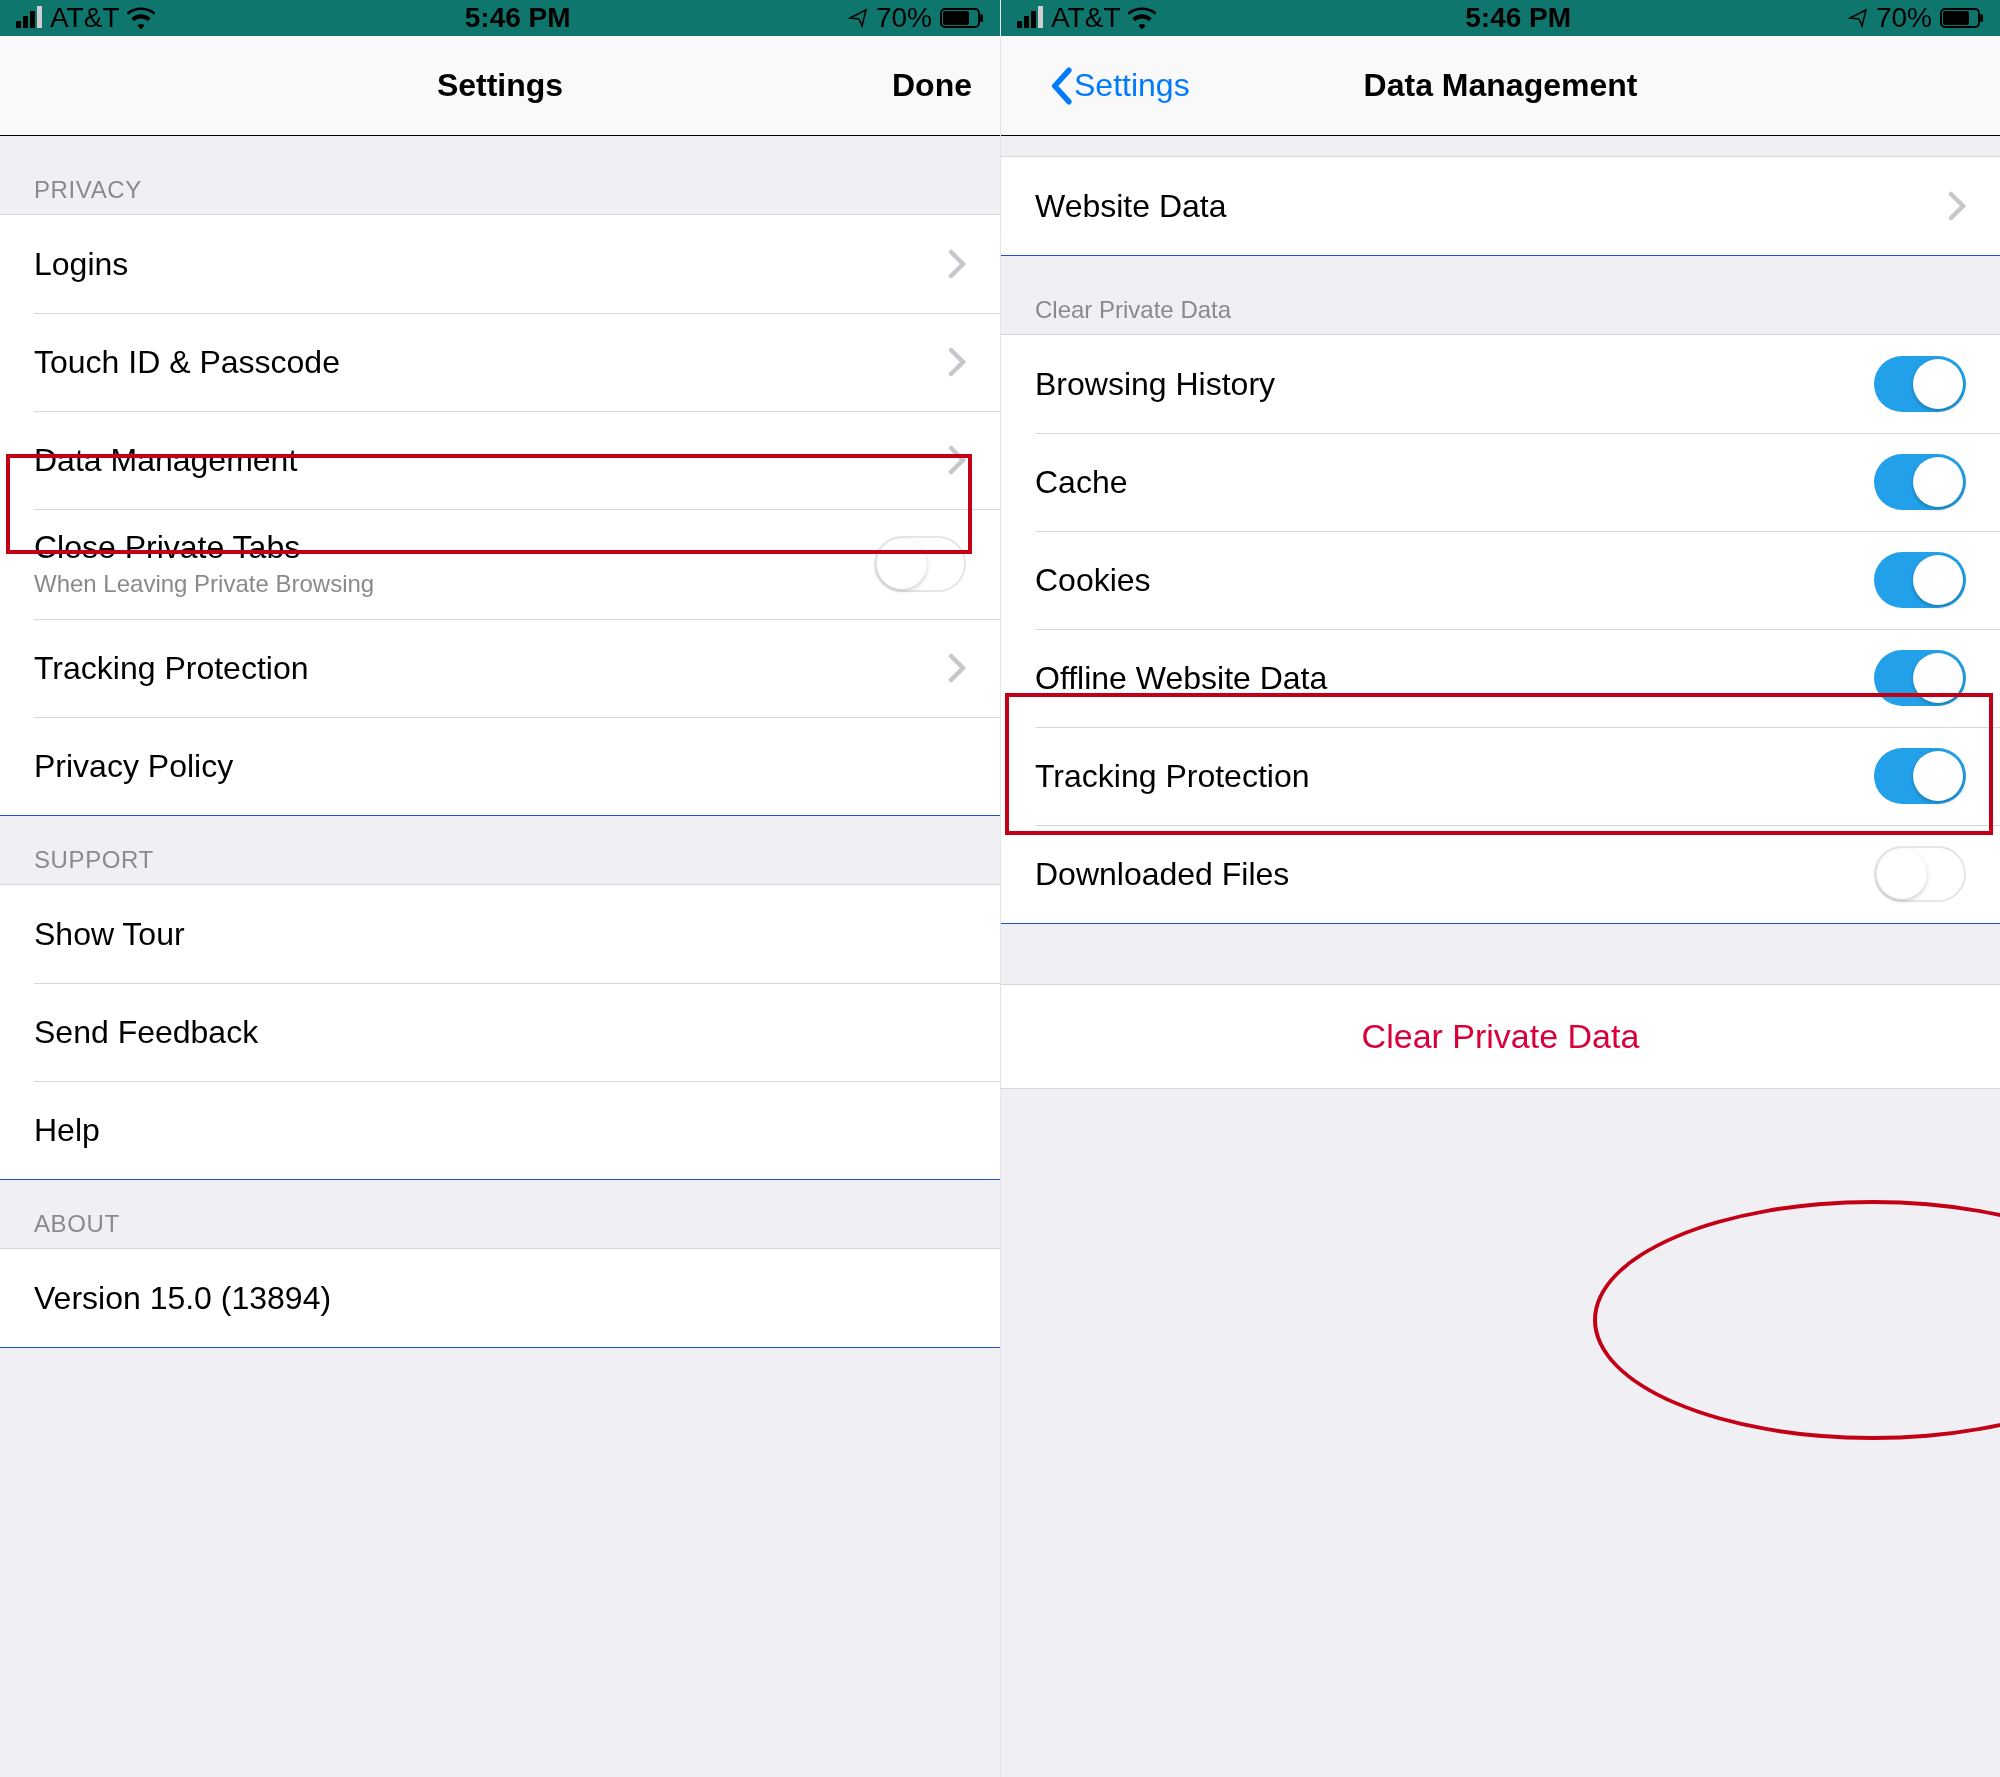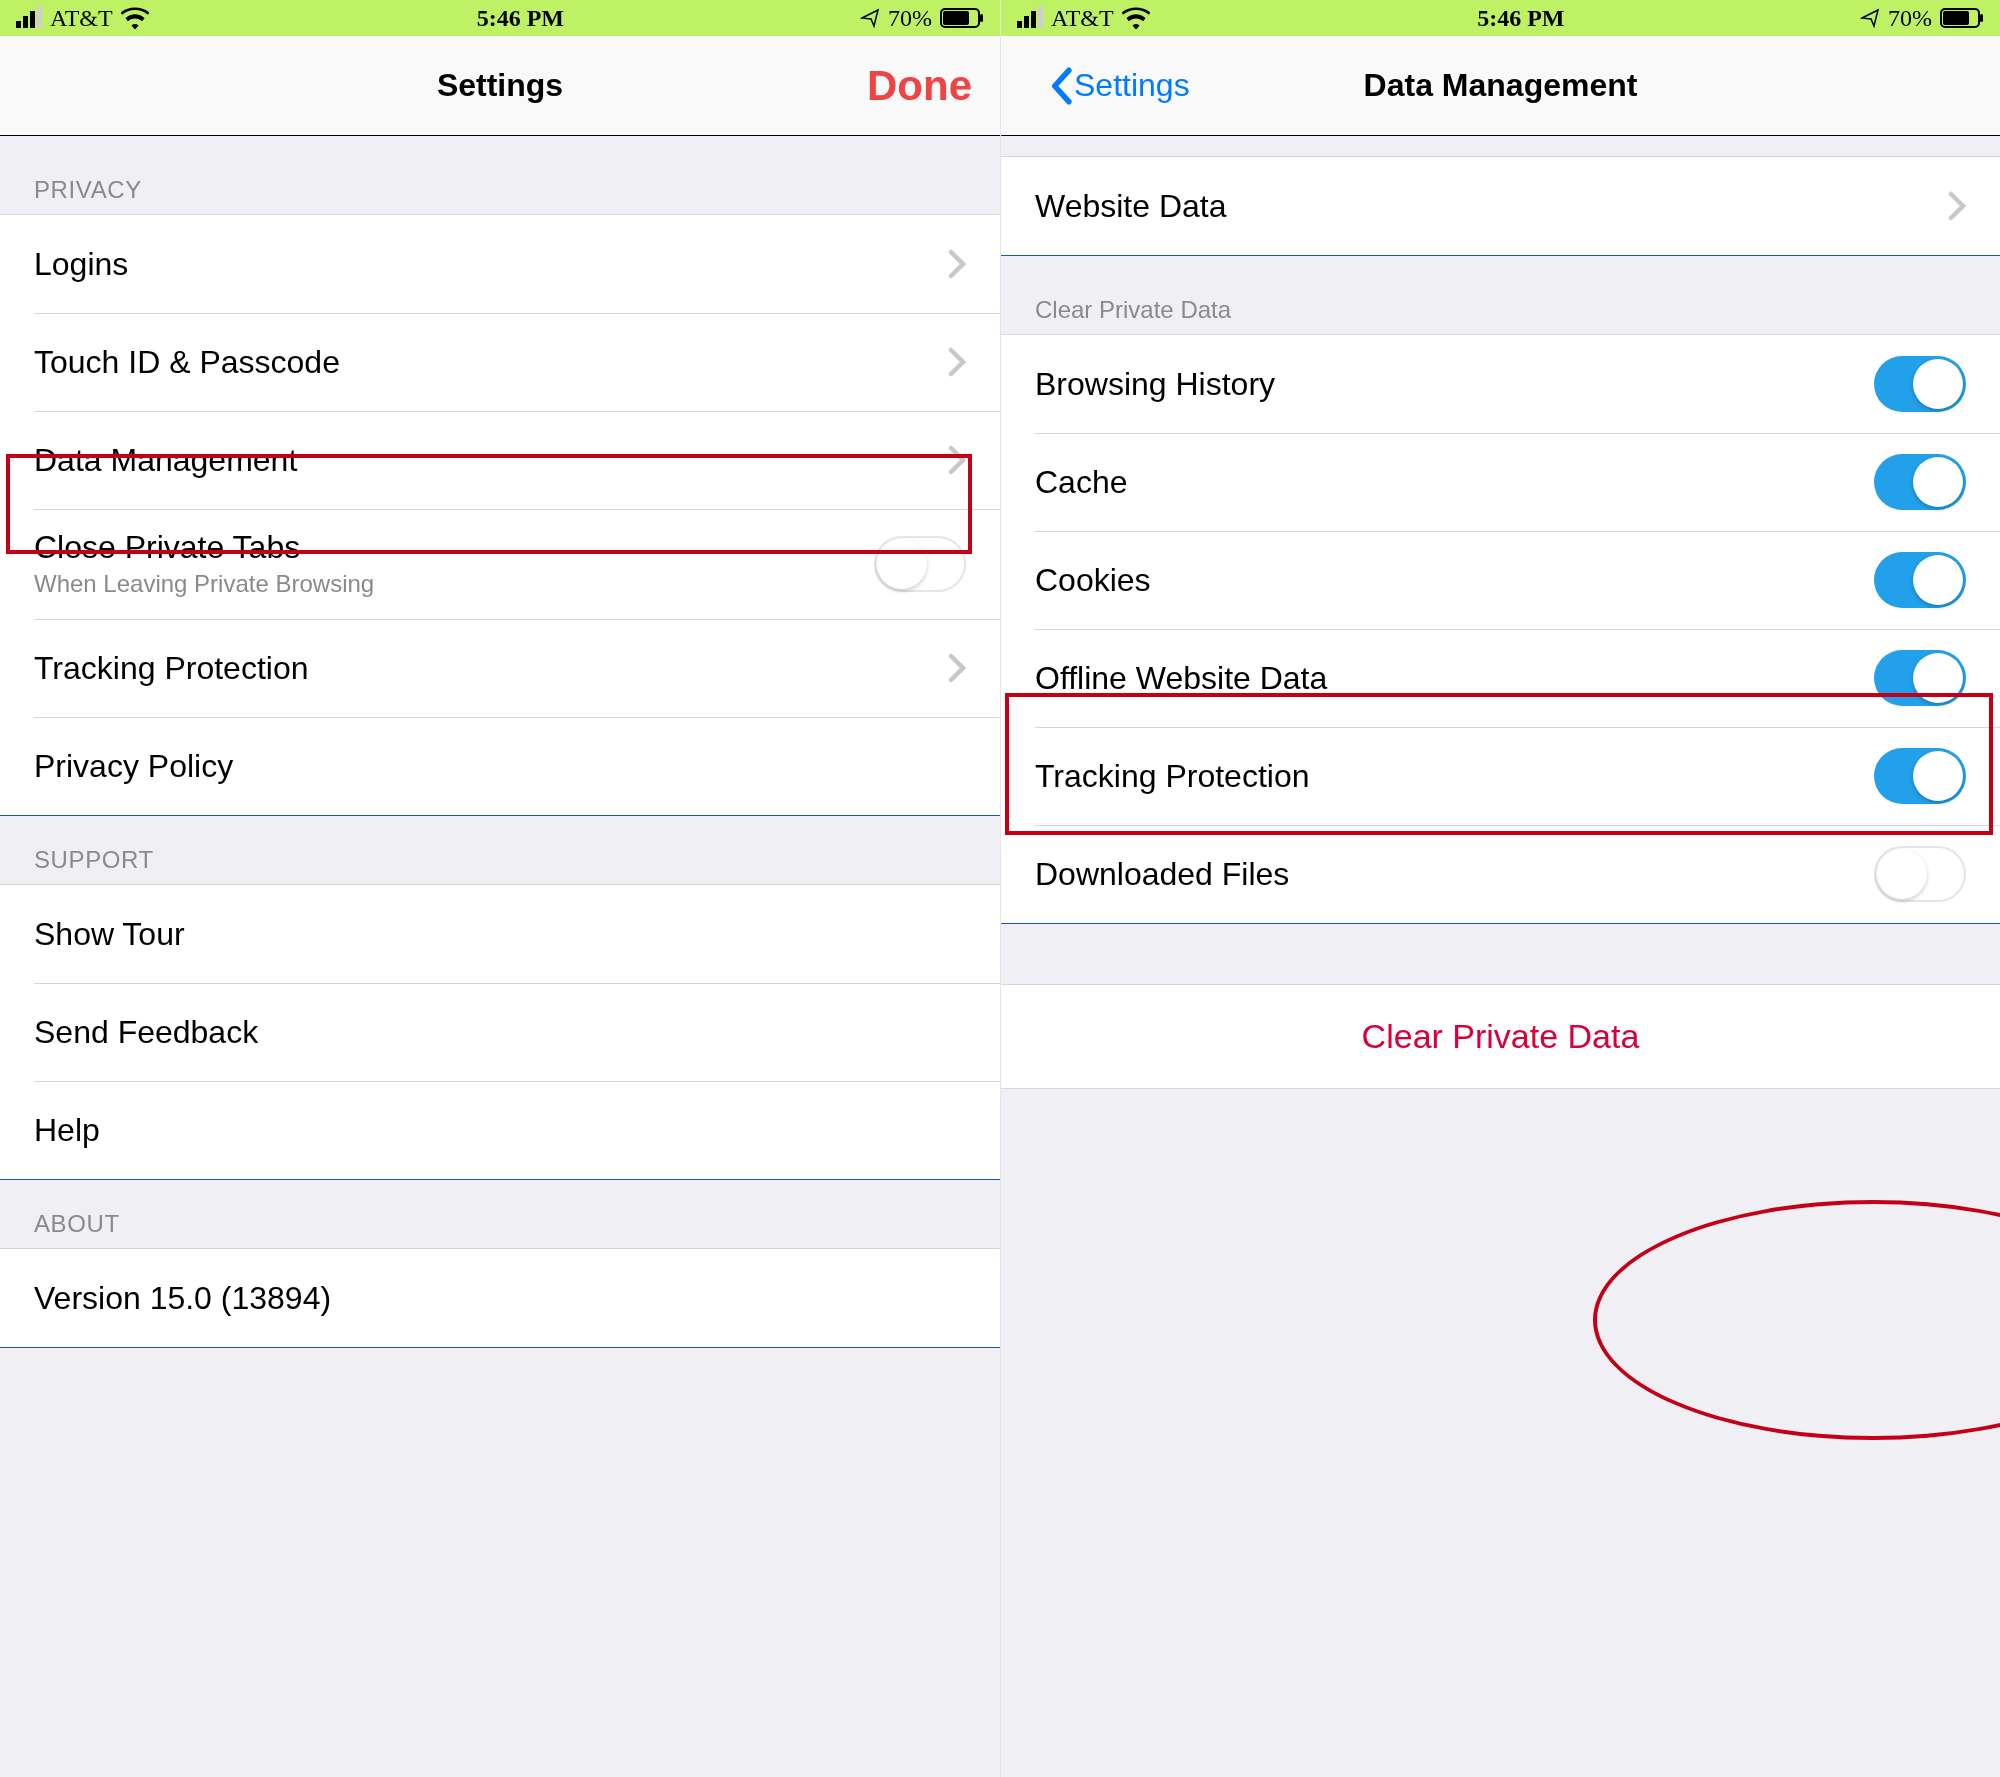--- a/index.html
+++ b/index.html
@@ -19,24 +19,23 @@
   }
   .screen + .screen { border-left: 1px solid #e5e5e7; }
 
   
   .statusbar {
     height: 36px;
     display: flex;
     align-items: center;
     justify-content: space-between;
     padding: 0 16px;
-    font-size: 24px;
+    font-size: 28px;
     font-weight: 500;
-    background: #bef264;
-    font-family: Liberation Serif, serif;
+    background: #0f766e;
   }
   .sb-left, .sb-right { display: flex; align-items: center; gap: 8px; }
   .sb-time { font-weight: 600; margin-left: 32px; }
 
   
   .navbar {
     height: 100px;
     background: #f9f9f9;
     border-bottom: 1px solid #000000;
     position: relative;
@@ -47,22 +46,22 @@
   .nav-title {
     position: absolute;
     left: 0; right: 0;
     text-align: center;
     font-size: 32px;
     font-weight: 700;
   }
   .nav-right {
     margin-left: auto;
     padding-right: 28px;
-    color: #ef4444;
-    font-size: 42px;
+    color: #000000;
+    font-size: 32px;
     font-weight: 600;
     z-index: 1;
     text-align: right;
   }
   .nav-left {
     display: flex;
     align-items: center;
     padding-left: 14px;
     color: #007aff;
     font-size: 32px;

